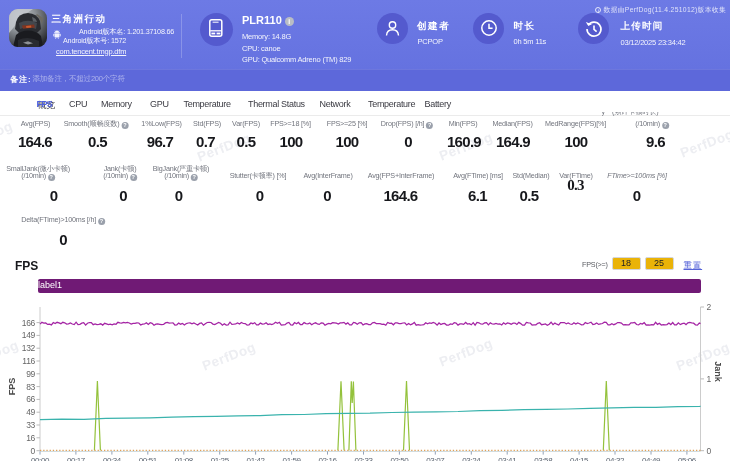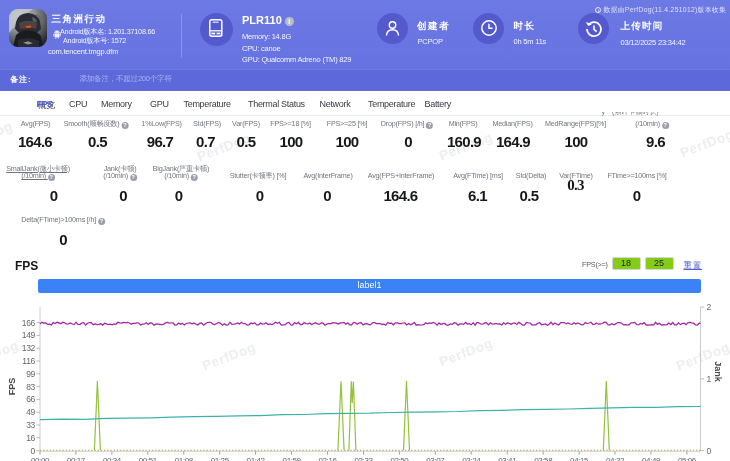--- a/index.html
+++ b/index.html
@@ -18,23 +18,23 @@
 #tabs { left:0; top:90.5px; width:730px; height:25px; background:#fff; border-bottom:1px solid #ebebeb; }
 .tab { position:absolute; font-size:9px; letter-spacing:-0.3px; color:#3a3a42; white-space:nowrap; }
 .tab.on { color:#4d5fe0; }
 
 .slab { position:absolute; font-size:7.2px; letter-spacing:-0.2px; color:#71747d; white-space:nowrap; text-align:center; transform:translateX(-50%); line-height:7.8px; }
 .sval { position:absolute; font-size:15px; line-height:15px; letter-spacing:-0.7px; font-weight:bold; color:#17181c; white-space:nowrap; transform:translateX(-50%); }
 .qm { display:inline-block; width:7px; height:7px; line-height:7px; border-radius:50%; background:#9aa0ab; color:#fff; font-size:5.5px; text-align:center; vertical-align:-1px; font-weight:bold; letter-spacing:0; }
 
 #fpstitle { left:15px; top:258.5px; font-size:12px; font-weight:bold; color:#17181c; }
 #fpsgt { left:582px; top:260px; font-size:7.2px; letter-spacing:-0.2px; color:#595b61; }
-.ibox { position:absolute; top:257px; width:29px; height:12.5px; border:1px solid #d4d6da; border-radius:2px; background:#84cc16; font-size:9px; color:#222; text-align:center; line-height:11px; }
+.ibox { position:absolute; top:257px; width:29px; height:12.5px; border:1px solid #d4d6da; border-radius:2px; background:#eab308; font-size:9px; color:#222; text-align:center; line-height:11px; }
 #reset { left:683.5px; top:259.5px; font-size:8.5px; letter-spacing:0.8px; color:#5563d8; text-decoration:underline; }
-#banner { left:38px; top:279px; width:663px; height:13.5px; background:#3b82f6; border-radius:2px; color:#fff; font-size:9px; text-align:center; line-height:13.5px; }
+#banner { left:38px; top:279px; width:663px; height:13.5px; background:#701a75; border-radius:2px; color:#fff; font-size:9px; line-height:13.5px; }
 
 .wm { position:absolute; color:#edeef2; font-size:13.5px; font-weight:bold; transform:rotate(-21deg); z-index:0; letter-spacing:0.5px; }
 </style>
 </head>
 <body>
 
 <div class="wm" style="left:-42px;top:128px;">PerfDog</div>
 <div class="wm" style="left:196px;top:140px;">PerfDog</div>
 <div class="wm" style="left:438px;top:139px;">PerfDog</div>
 <div class="wm" style="left:679px;top:136px;">PerfDog</div>
@@ -77,23 +77,23 @@
 <svg class="abs" style="left:52px;top:29px;" width="10" height="11" viewBox="0 0 24 24" fill="rgba(255,255,255,0.9)">
 <path d="M6 9 C6 5.7 8.7 3 12 3 C15.3 3 18 5.7 18 9 Z M8.2 4.2 L7 2.4 M15.8 4.2 L17 2.4" stroke="rgba(255,255,255,0.9)" stroke-width="1.2"></path>
 <circle cx="9.5" cy="6.5" r="0.9" fill="#6572e0"></circle>
     <circle cx="14.5" cy="6.5" r="0.9" fill="#6572e0"></circle>
 <rect x="6" y="10" width="12" height="9" rx="1.5"></rect>
 <rect x="3.2" y="10" width="1.9" height="6.5" rx="0.95"></rect>
 <rect x="18.9" y="10" width="1.9" height="6.5" rx="0.95"></rect>
 <rect x="8" y="19.5" width="1.9" height="3" rx="0.95"></rect>
 <rect x="14" y="19.5" width="1.9" height="3" rx="0.95"></rect>
 </svg>
-<div class="abs wsm" style="left:60px;top:27.3px;font-size:7.2px;">Android版本名: 1.201.37108.66</div>
+<div class="abs wsm" style="left:79px;top:27.3px;font-size:7.2px;">Android版本名: 1.201.37108.66</div>
 <div class="abs wsm" style="left:63px;top:36px;font-size:7.2px;">Android版本号: 1572</div>
-<div class="abs wsm" style="left:48px;top:46.8px;">com.tencent.tmgp.dfm</div>
+<div class="abs wsm" style="left:56px;top:46.8px;text-decoration:underline;">com.tencent.tmgp.dfm</div>
 
 <div class="abs vdiv" style="left:180.5px;top:14px;height:44px;"></div>
 
 <div class="abs circ" style="left:200px;top:12.7px;width:33px;height:33px;"></div>
 <svg class="abs" style="left:209px;top:19px;" width="14" height="18" viewBox="0 0 14 18">
 <rect x="0.8" y="0.8" width="12" height="16.4" rx="2" fill="none" stroke="#fff" stroke-width="1.5"></rect>
 <line x1="3.6" y1="3.2" x2="9.6" y2="3.2" stroke="#fff" stroke-width="1"></line>
 <line x1="1.2" y1="11.8" x2="12.4" y2="11.8" stroke="#fff" stroke-width="1.3"></line>
 <rect x="2.4" y="13.6" width="3.8" height="1.8" fill="#fff"></rect>
 <rect x="7.6" y="13.6" width="3.8" height="1.8" fill="#fff"></rect>
@@ -122,21 +122,21 @@
 <div class="abs circ" style="left:578.2px;top:13.4px;width:31px;height:31px;"></div>
 <svg class="abs" style="left:584.7px;top:19.9px;" width="18" height="18" viewBox="0 0 18 18">
 <path d="M3.2 5.2 A7 7 0 1 1 2 9" fill="none" stroke="#fff" stroke-width="1.6"></path>
 <path d="M0.8 2 L3.2 5.8 L7 4.2 Z" fill="#fff" stroke="none"></path>
 <path d="M9 5.4 L9 9.4 L11.6 11.6" fill="none" stroke="#fff" stroke-width="1.6"></path>
 </svg>
 <div class="abs wlab" style="left:620.4px;top:19.7px;letter-spacing:1.3px;">上传时间</div>
 <div class="abs wsm" style="left:620.5px;top:37.6px;">03/12/2025 23:34:42</div>
 
 <div class="abs" style="left:10.3px;top:73.8px;font-size:8px;font-weight:bold;color:#fff;letter-spacing:0.8px;">备注:</div>
-<div class="abs" style="left:32.5px;top:74.2px;font-size:7.5px;letter-spacing:-0.2px;color:rgba(255,255,255,0.48);margin-left:47px;">添加备注，不超过200个字符</div>
+<div class="abs" style="left:32.5px;top:74.2px;font-size:7.5px;letter-spacing:-0.2px;color:rgba(255,255,255,0.48);">添加备注，不超过200个字符</div>
 
 <div id="tabs" class="abs"></div>
 <div class="tab" style="left:1.5px;top:98.5px;padding-left:36px;">概览</div>
 <div class="tab on" style="left:36.5px;top:98.5px;font-weight:bold;letter-spacing:-0.6px;">FPS</div>
 <div class="tab" style="left:69px;top:98.5px;">CPU</div>
 <div class="tab" style="left:101px;top:98.5px;">Memory</div>
 <div class="tab" style="left:150px;top:98.5px;">GPU</div>
 <div class="tab" style="left:183.5px;top:98.5px;text-align:right;">Temperature</div>
 <div class="tab" style="left:248px;top:98.5px;">Thermal Status</div>
 <div class="tab" style="left:319.5px;top:98.5px;">Network</div>
@@ -164,30 +164,30 @@
 <div class="sval" style="left:205.5px;top:134px;">0.7</div>
 <div class="sval" style="left:246px;top:134px;">0.5</div>
 <div class="sval" style="left:291px;top:134px;">100</div>
 <div class="sval" style="left:347px;top:134px;">100</div>
 <div class="sval" style="left:408px;top:134px;">0</div>
 <div class="sval" style="left:464px;top:134px;">160.9</div>
 <div class="sval" style="left:513px;top:134px;">164.9</div>
 <div class="sval" style="left:576px;top:134px;">100</div>
 <div class="sval" style="left:655.5px;top:134px;">9.6</div>
 
-<div class="slab" style="left:38px;top:164.5px;text-decoration:underline;">SmallJank(微小卡顿)<br>(/10min) <span class="qm">?</span></div>
+<div class="slab" style="left:38px;top:164.5px;">SmallJank(微小卡顿)<br>(/10min) <span class="qm">?</span></div>
 <div class="slab" style="left:120px;top:164.5px;">Jank(卡顿)<br>(/10min) <span class="qm">?</span></div>
 <div class="slab" style="left:181px;top:164.5px;">BigJank(严重卡顿)<br>(/10min) <span class="qm">?</span></div>
 <div class="slab" style="left:258px;top:172px;">Stutter(卡顿率) [%]</div>
 <div class="slab" style="left:328px;top:172px;">Avg(InterFrame)</div>
 <div class="slab" style="left:401px;top:172px;">Avg(FPS+InterFrame)</div>
 <div class="slab" style="left:478px;top:172px;">Avg(FTime) [ms]</div>
-<div class="slab" style="left:531px;top:172px;">Std(Delta)</div>
+<div class="slab" style="left:531px;top:172px;">Std(Median)</div>
 <div class="slab" style="left:576px;top:172px;text-align:center;">Var(FTime)</div>
-<div class="slab" style="left:637px;top:172px;">FTime&gt;=100ms [%]</div>
+<div class="slab" style="left:637px;top:172px;font-style:italic;">FTime&gt;=100ms [%]</div>
 <div class="sval" style="left:53.5px;top:188.4px;">0</div>
 <div class="sval" style="left:123px;top:188.4px;">0</div>
 <div class="sval" style="left:178.5px;top:188.4px;">0</div>
 <div class="sval" style="left:259.5px;top:188.4px;">0</div>
 <div class="sval" style="left:327px;top:188.4px;">0</div>
 <div class="sval" style="left:400.5px;top:188.4px;">164.6</div>
 <div class="sval" style="left:477.5px;top:188.4px;">6.1</div>
 <div class="sval" style="left:529px;top:188.4px;">0.5</div>
 <div class="sval" style="left:575.5px;top:178px;font-family:Liberation Serif, serif;">0.3</div>
 <div class="sval" style="left:636.5px;top:188.4px;">0</div>

